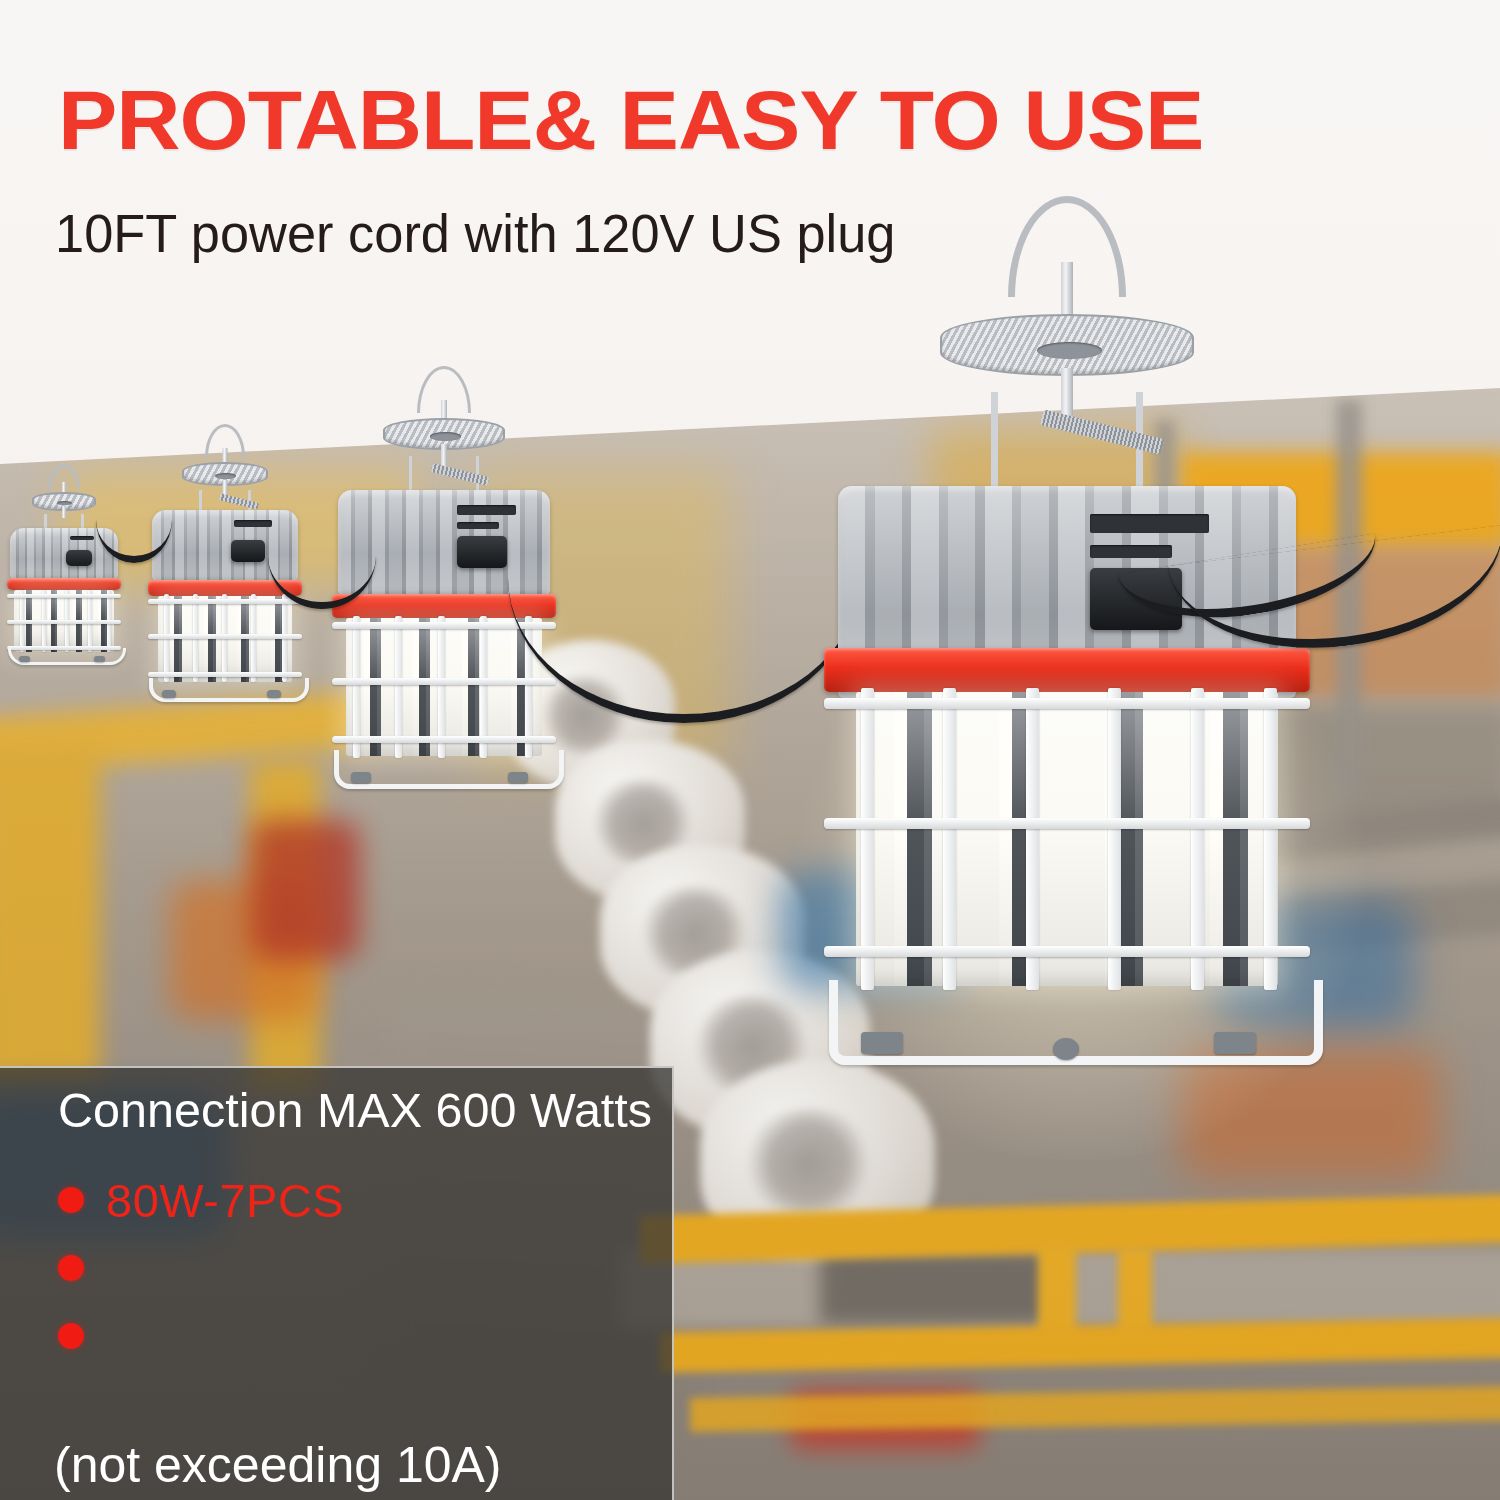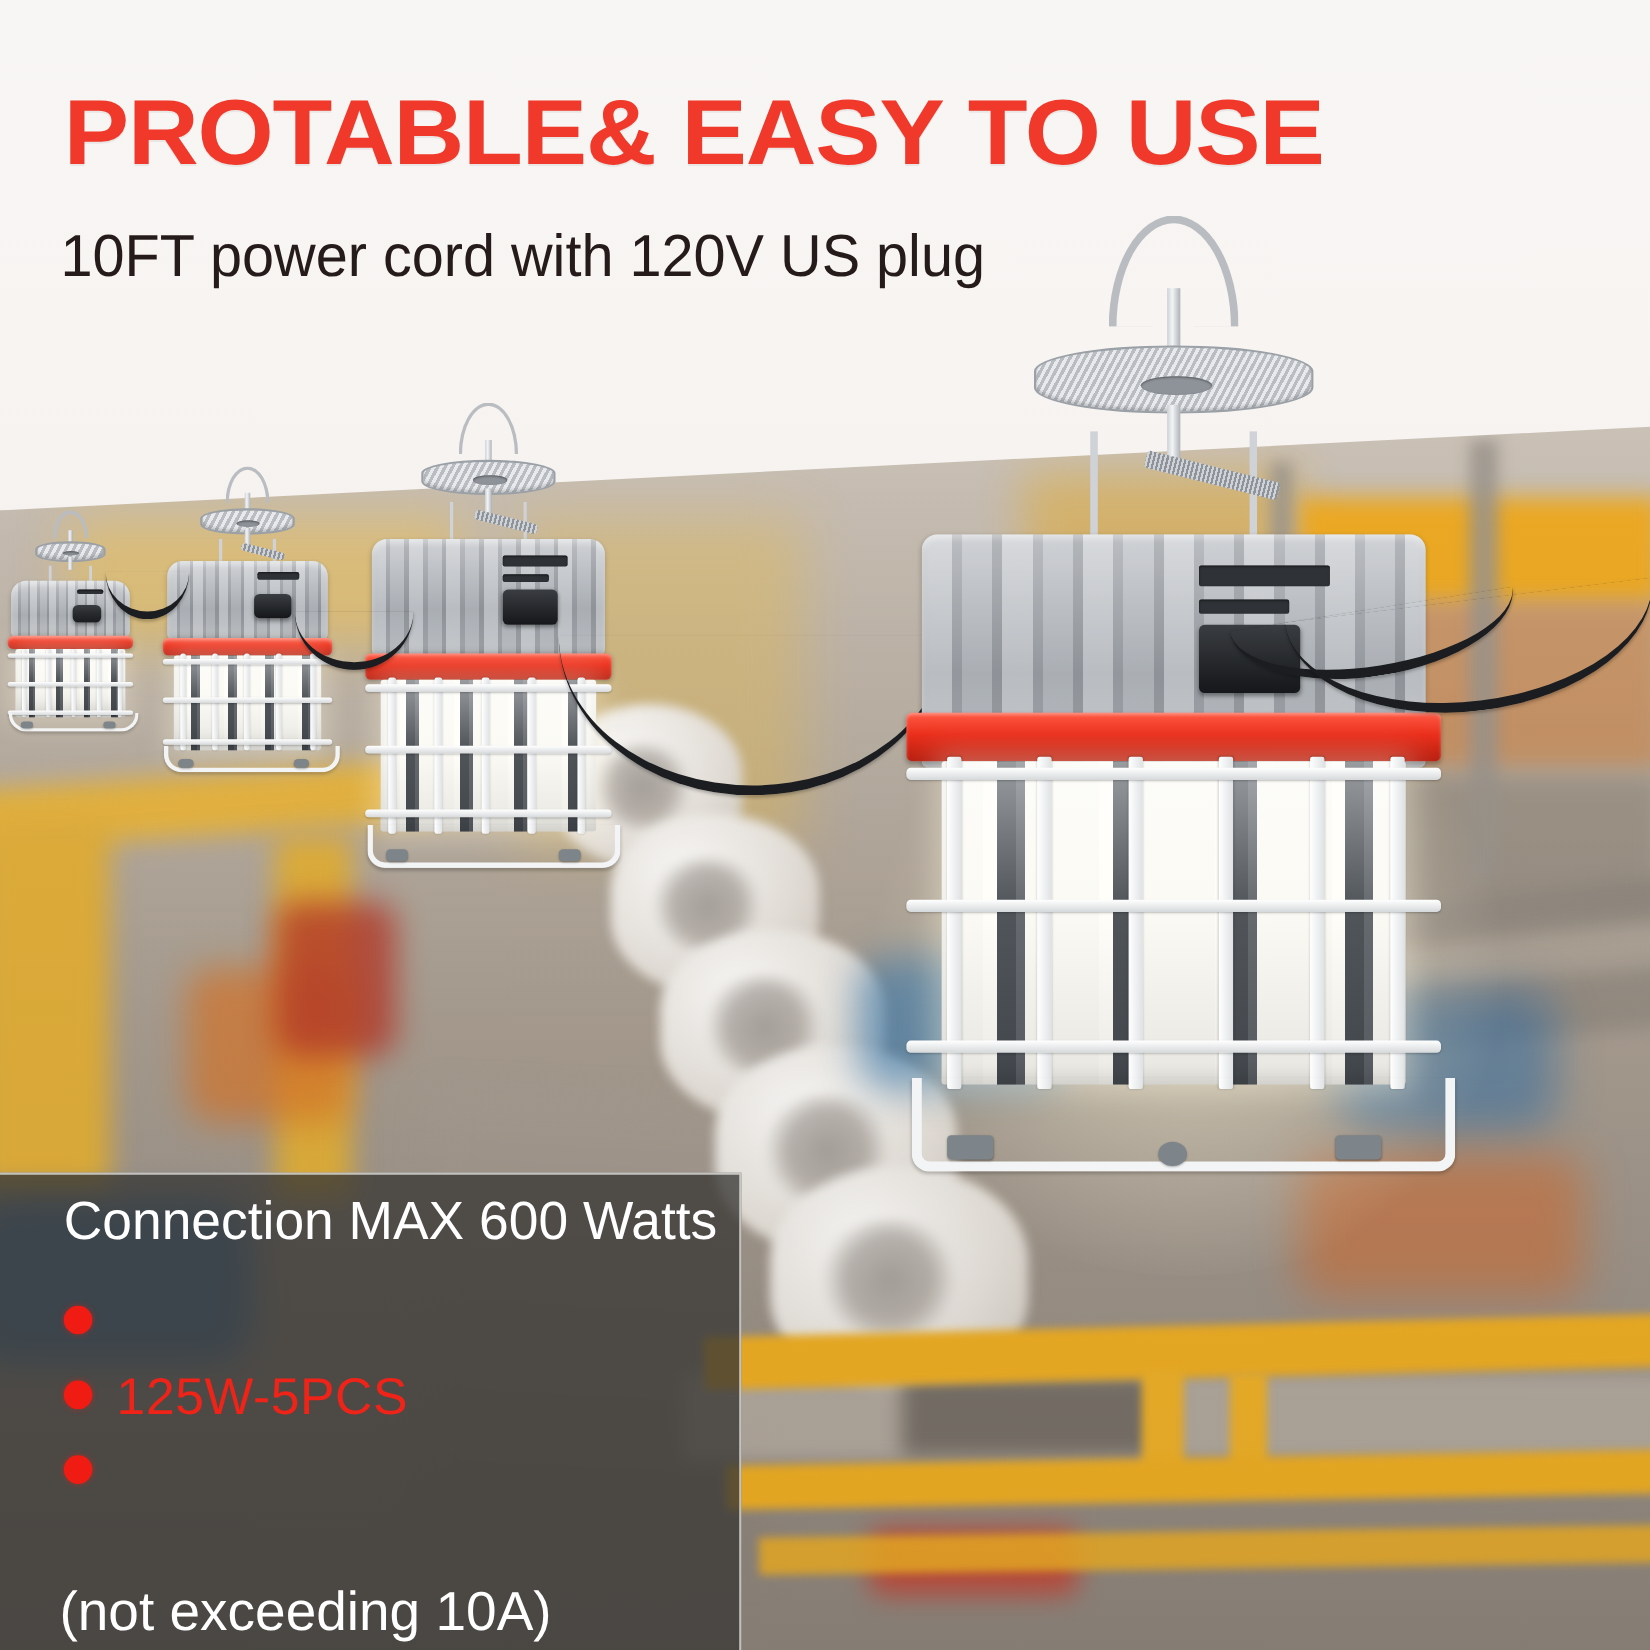--- a/index.html
+++ b/index.html
@@ -395,24 +395,24 @@
 
   <div class="headline">PROTABLE&amp; EASY TO USE</div>
   <div class="subtitle">10FT power cord with 120V US plug</div>
 
   <div class="info-panel">
     <div class="panel-title">Connection MAX 600 Watts</div>
 
     <div class="bullet-list">
       <div class="bullet-row">
         <span class="dot"></span>
+        <span class="bullet-text">80W-7PCS</span>
       </div>
       <div class="bullet-row">
         <span class="dot"></span>
-        <span class="bullet-text">125W-5PCS</span>
       </div>
       <div class="bullet-row">
         <span class="dot"></span>
       </div>
     </div>
 
     <div class="panel-foot">(not exceeding 10A)</div>
   </div>
 
 </div>

